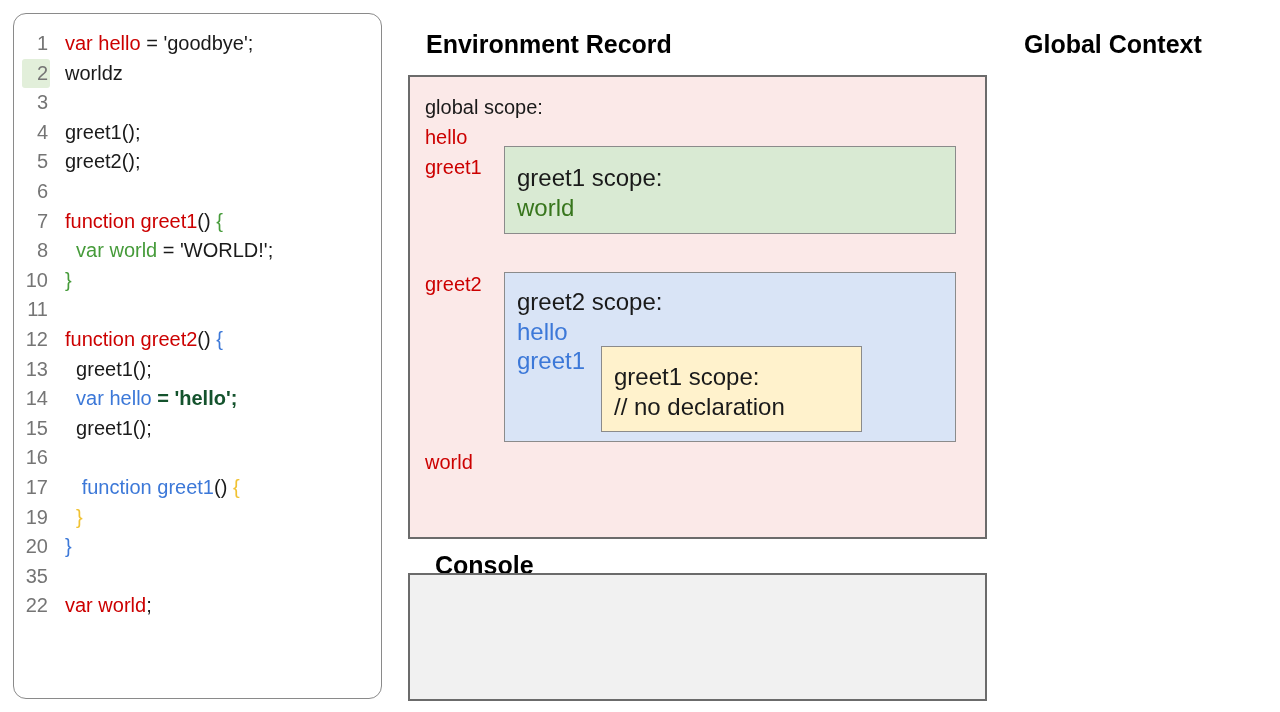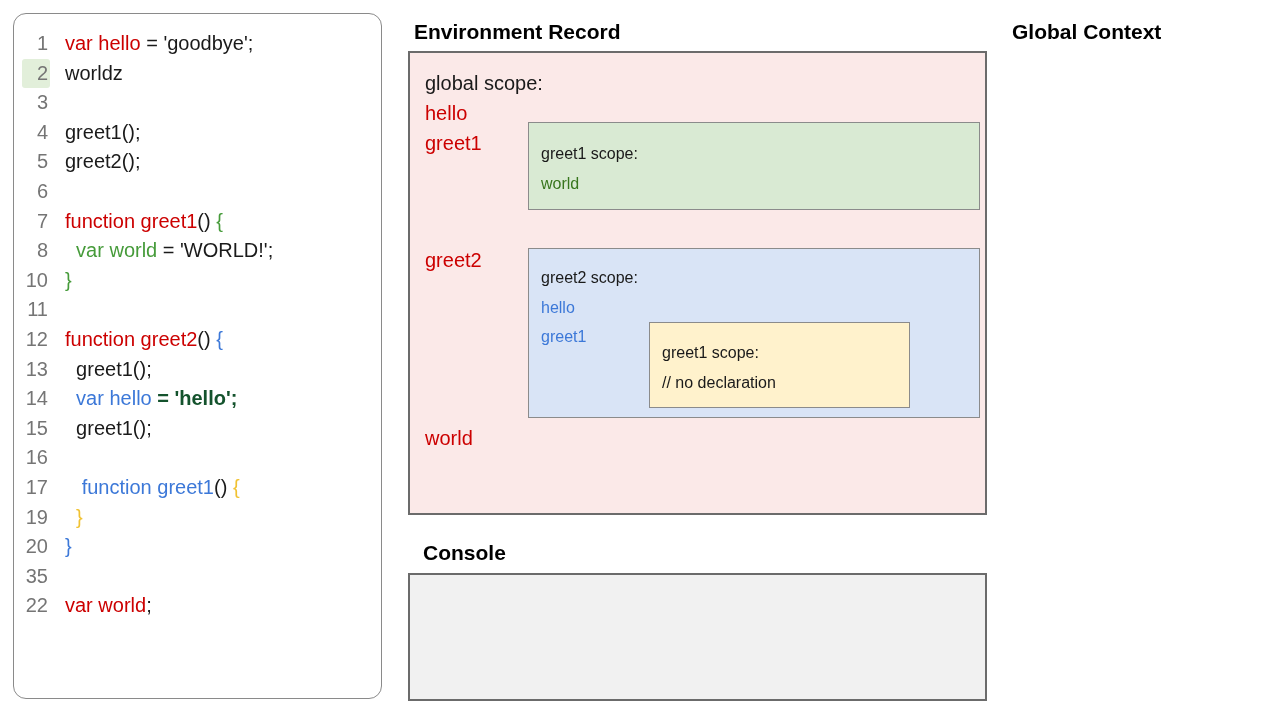--- a/index.html
+++ b/index.html
@@ -1,49 +1,48 @@
 <!DOCTYPE html>
 <html><head>
 <meta charset="utf-8">
 <style>
   html,body{margin:0;padding:0;background:#fff;}
   .stage{
     position:relative;width:1280px;height:712px;background:#ffffff;
     font-family:"Liberation Sans","DejaVu Sans",sans-serif;color:#1a1a1a;overflow:hidden;
   }
   .sec-title{
-    position:absolute;margin:0;font-size:21px;line-height:24px;font-weight:bold;color:#000;
+    position:absolute;margin:12px;font-size:25px;line-height:24px;font-weight:bold;color:#000;
   }
   
   .code-panel{
     position:absolute;left:13px;top:13px;width:369px;height:686px;
     border:1px solid #8a8a8a;border-radius:13px;background:#fff;
     box-sizing:border-box;padding-top:15px;overflow:hidden;
   }
   .code-line{height:29.6px;font-size:20px;line-height:29.6px;white-space:pre;}
   .ln{
     display:inline-block;min-width:24px;margin-left:8px;padding:0 2px;
     text-align:right;color:#757575;border-radius:3px;
   }
   .ct{margin-left:15px;}
   
   .env-box{
-    position:absolute;left:408px;top:51px;width:579px;height:464px;
+    position:absolute;left:408px;top:75px;width:579px;height:464px;
     border:2px solid #6b6b6b;box-sizing:border-box;
   }
   .env-lbl{position:absolute;left:15px;font-size:20px;line-height:29px;white-space:nowrap;}
   .lbl-global{top:16px;color:#1a1a1a;}
   .lbl-hello{top:46px;}
   .lbl-greet1{top:76px;}
   .lbl-greet2{top:193px;}
   .lbl-world{top:371px;}
   .scope-box{
     position:absolute;border:1.5px solid #8b8b8b;box-sizing:border-box;
-    font-size:16px;
-    margin-left:24px;
+    font-size:24px;
   }
   .scope-box .env-line{line-height:29.6px;padding-left:12px;white-space:nowrap;}
   .greet1-box{left:94px;top:69px;width:452px;height:88px;padding-top:16px;}
   .greet2-box{left:94px;top:195px;width:452px;height:170px;padding-top:14px;}
   .nested-greet1-box{left:96px;top:73px;width:261px;height:86px;padding-top:15px;}
   
   .gc-box{
     position:absolute;left:998px;top:57px;width:266px;height:221px;
     border:2px solid #6b6b6b;box-sizing:border-box;padding:15px 0 0 15px;
     font-size:20px;line-height:29px;

